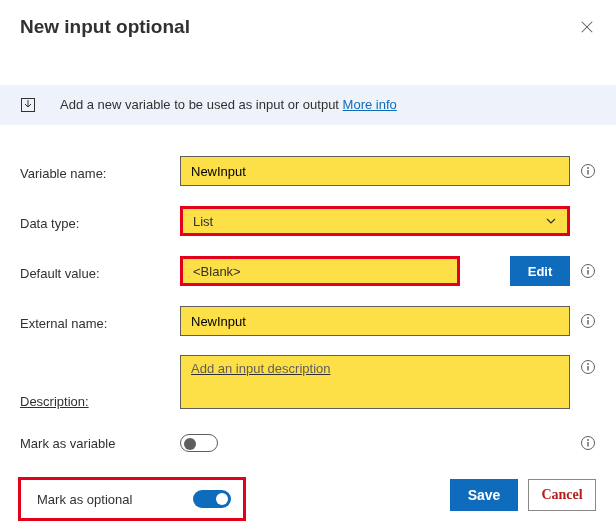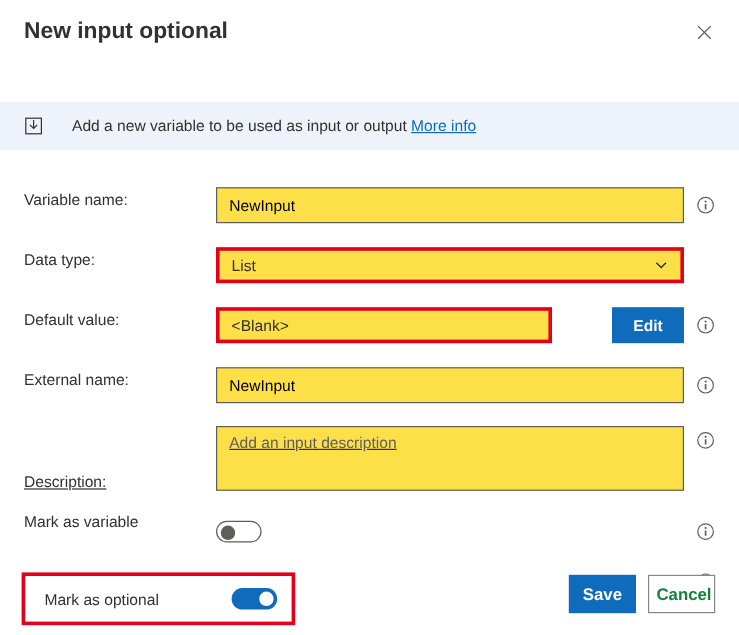--- a/index.html
+++ b/index.html
@@ -6,21 +6,21 @@
   html, body { margin: 0; padding: 0; font-family: "Segoe UI", Arial, sans-serif; font-size: 13px; color: #323130; background: #fff; }
   .dialog { width: 616px; height: 529px; position: relative; background: #fff; }
   .header { display: flex; align-items: center; justify-content: space-between; padding: 16px 20px 12px 20px; }
   .title { font-size: 19px; font-weight: 600; }
   .close { width: 18px; height: 18px; cursor: pointer; color: #605e5c; display:flex; align-items:center; justify-content:center; }
   .banner { background: #eef3fb; padding: 12px 20px; display: flex; align-items: flex-start; gap: 24px; margin-top: 35px; }
   .banner-icon { width: 16px; height: 16px; flex: none; }
   .banner-text { font-size: 13px; }
   .banner-link { color: #0f6cbd; text-decoration: underline; cursor: pointer; }
   .form { padding: 30px 20px 10px 20px; }
-  .row { display: flex; margin-bottom: 18px; min-height: 32px; }
+  .row { display: flex; align-items: center; margin-bottom: 18px; min-height: 32px; }
   .row.tall { align-items: flex-end; text-decoration: underline; }
   .label { width: 160px; flex: none; font-size: 13px; padding-top: 4px; }
   .control-wrap { flex: 1; display: flex; align-items: center; gap: 10px; min-width:0; }
   .input, .select, .readonly-box, .textarea {
     border: 1px solid #605e5c; background: #fde047; font-size: 13px; padding: 5px 10px; width: 100%;
   }
   .input { height: 30px; }
   .select { height: 30px; display:flex; align-items:center; justify-content:space-between; cursor:pointer; }
   .readonly-box { height: 30px; display:flex; align-items:center; }
   .textarea { height: 54px; resize: none; color:#605e5c; font-family:inherit; }
@@ -31,23 +31,23 @@
   .edit-btn { background:#0f6cbd; color:#fff; border:none; height:30px; width:60px; font-size:13px; font-weight:600; cursor:pointer; flex:none;margin-left:40px; }
   .toggle { position:relative; width:38px; height:18px; border-radius:10px; cursor:pointer; flex:none; }
   .toggle .knob { position:absolute; width:12px; height:12px; border-radius:50%; top:3px; }
   .toggle.off { border:1px solid #605e5c; background:#fff; }
   .toggle.off .knob { left:3px; background:#605e5c; }
   .toggle.on { background:#0f6cbd; }
   .toggle.on .knob { right:3px; background:#fff; }
   .optional-box { display:inline-flex; align-items:center; border:3px solid #e3001b; padding:10px 12px 10px 0; margin-left:-2px; }
   .optional-box .label { width: 172px; padding-left: 16px; }
   .footer { position:absolute; bottom:18px; right:20px; display:flex; gap:10px; }
-  .btn { height:32px; width:56px; font-size:14px; font-weight:600; cursor:pointer; }
+  .btn { height:32px; width:68px; font-size:14px; font-weight:600; cursor:pointer; }
   .btn.primary { background:#0f6cbd; color:#fff; border:none; }
-  .btn.secondary { background:#fff; color:#15803d; border:1px solid #8a8886; }
+  .btn.secondary { background:#fff; color:#b91c1c; border:1px solid #8a8886;font-family:Liberation Serif, serif; }
   .spacer-info { width:16px; flex:none; }
 </style>
 </head>
 <body>
 
 <div class="dialog">
 
   <div class="header">
     <div class="title">New input optional</div>
     <div class="close">

